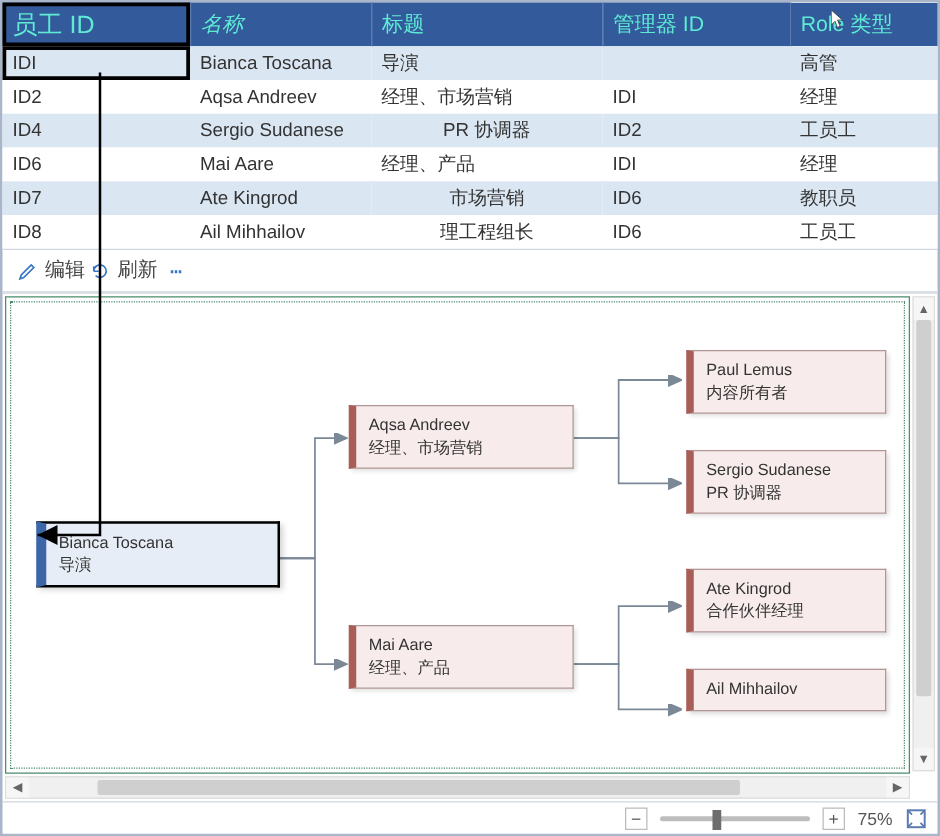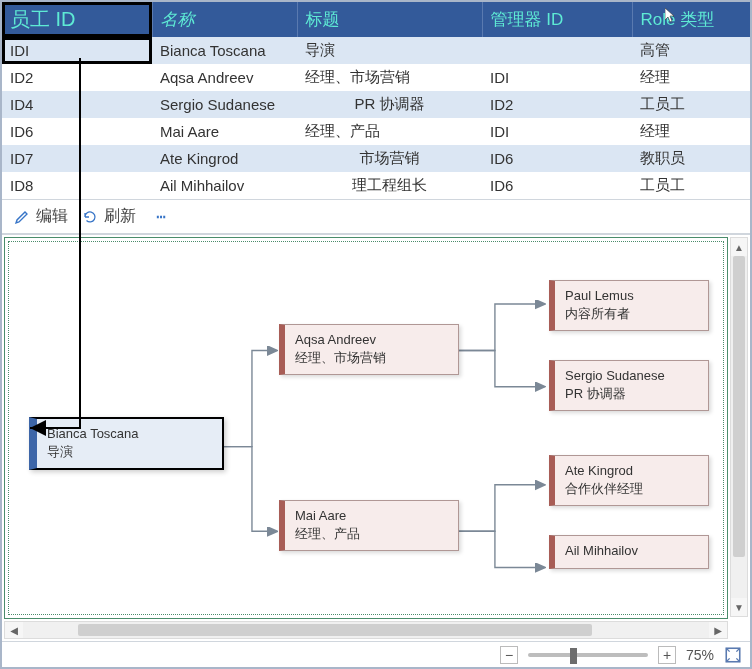--- a/index.html
+++ b/index.html
@@ -17,21 +17,21 @@
   .col-name  { width: 145px; font-style: italic; }
   .col-title { width: 185px; margin-left: 47px; }
   .col-mgr   { width: 150px; }
   .col-role  { width: auto; }
   .hl { outline: 3px solid #000; outline-offset: -3px; }
   .htxt { font-size: 20px; }
   .th5 { position: relative; }
   .cur { position: absolute; left: 32px; top: 6px; color: #fff; font-size: 14px; pointer-events: none; }
 
   
-  .tbar { display: flex; align-items: center; gap: 14px; padding: 6px 12px; border-top: 1px solid #d0d6dd; border-bottom: 1px solid #d0d6dd; font-size: 16px; color: #444; font-family: Liberation Mono, monospace; }
+  .tbar { display: flex; align-items: center; gap: 4px; padding: 6px 12px; border-top: 1px solid #d0d6dd; border-bottom: 1px solid #d0d6dd; font-size: 16px; color: #444; font-family: Liberation Mono, monospace; }
   .tbtn { display: flex; align-items: center; gap: 6px; cursor: pointer; }
   .pencil { width: 16px; height: 16px; color: #3875c7; }
   .refresh{ width: 16px; height: 16px; color: #3875c7; }
   .more { color: #3875c7; letter-spacing: 3px; cursor: pointer; padding: 0 6px; }
 
   
   .canvas-wrap { flex: 1; position: relative; border-top: 1px solid #d0d6dd; overflow: hidden; }
   .canvas { position: absolute; left: 2px; top: 2px; right: 22px; bottom: 22px; border: 1px solid #4a8c6b; background: #fff; }
   .canvas-inner { position: absolute; inset: 3px; border: 1px dotted #4a8c6b; }
 

